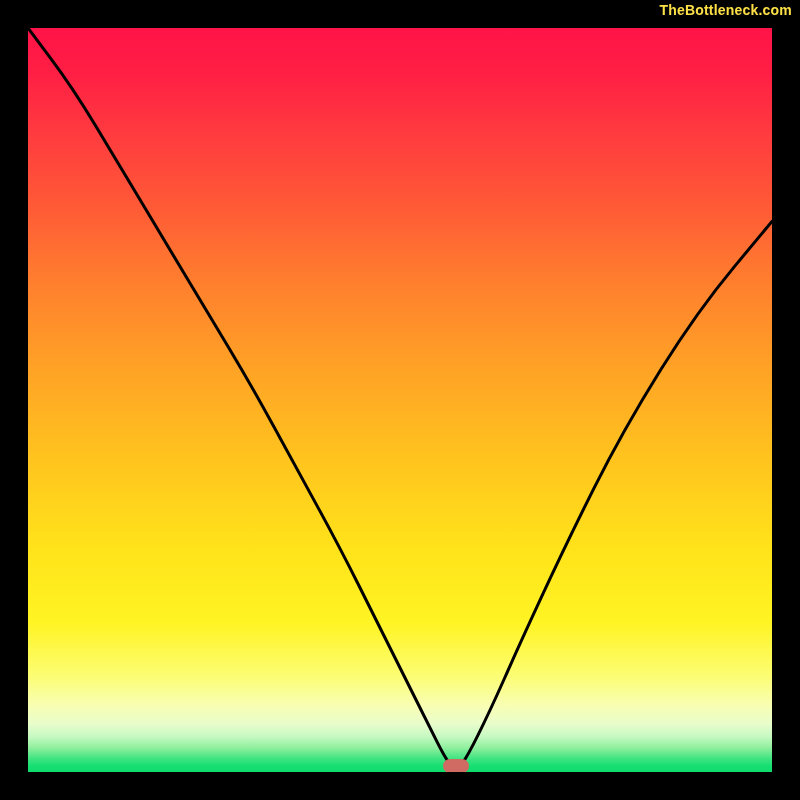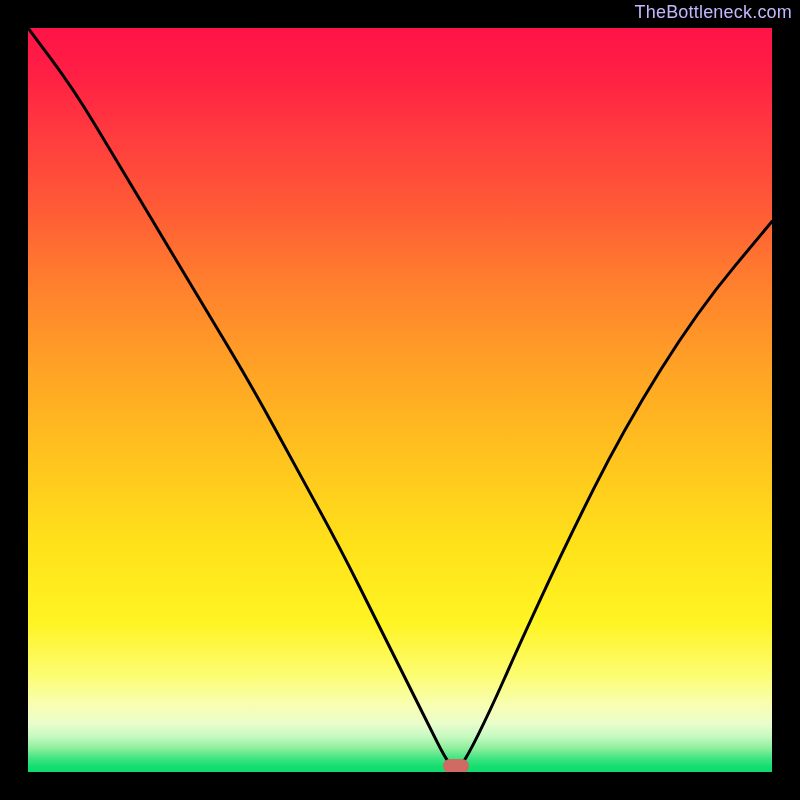--- a/index.html
+++ b/index.html
@@ -14,23 +14,23 @@
   .frame {
     position: relative;
     width: 800px;
     height: 800px;
     background: #000;
   }
   .watermark {
     position: absolute;
     top: 2px;
     right: 8px;
-    color: #c4b5fd;
-    font-size: 18px;
-    font-weight: 400;
+    color: #fde047;
+    font-size: 14px;
+    font-weight: 700;
     letter-spacing: 0.2px;
     z-index: 6;
   }
   .plot {
     position: absolute;
     left: 28px;
     top: 28px;
     width: 744px;
     height: 744px;
     overflow: hidden;

